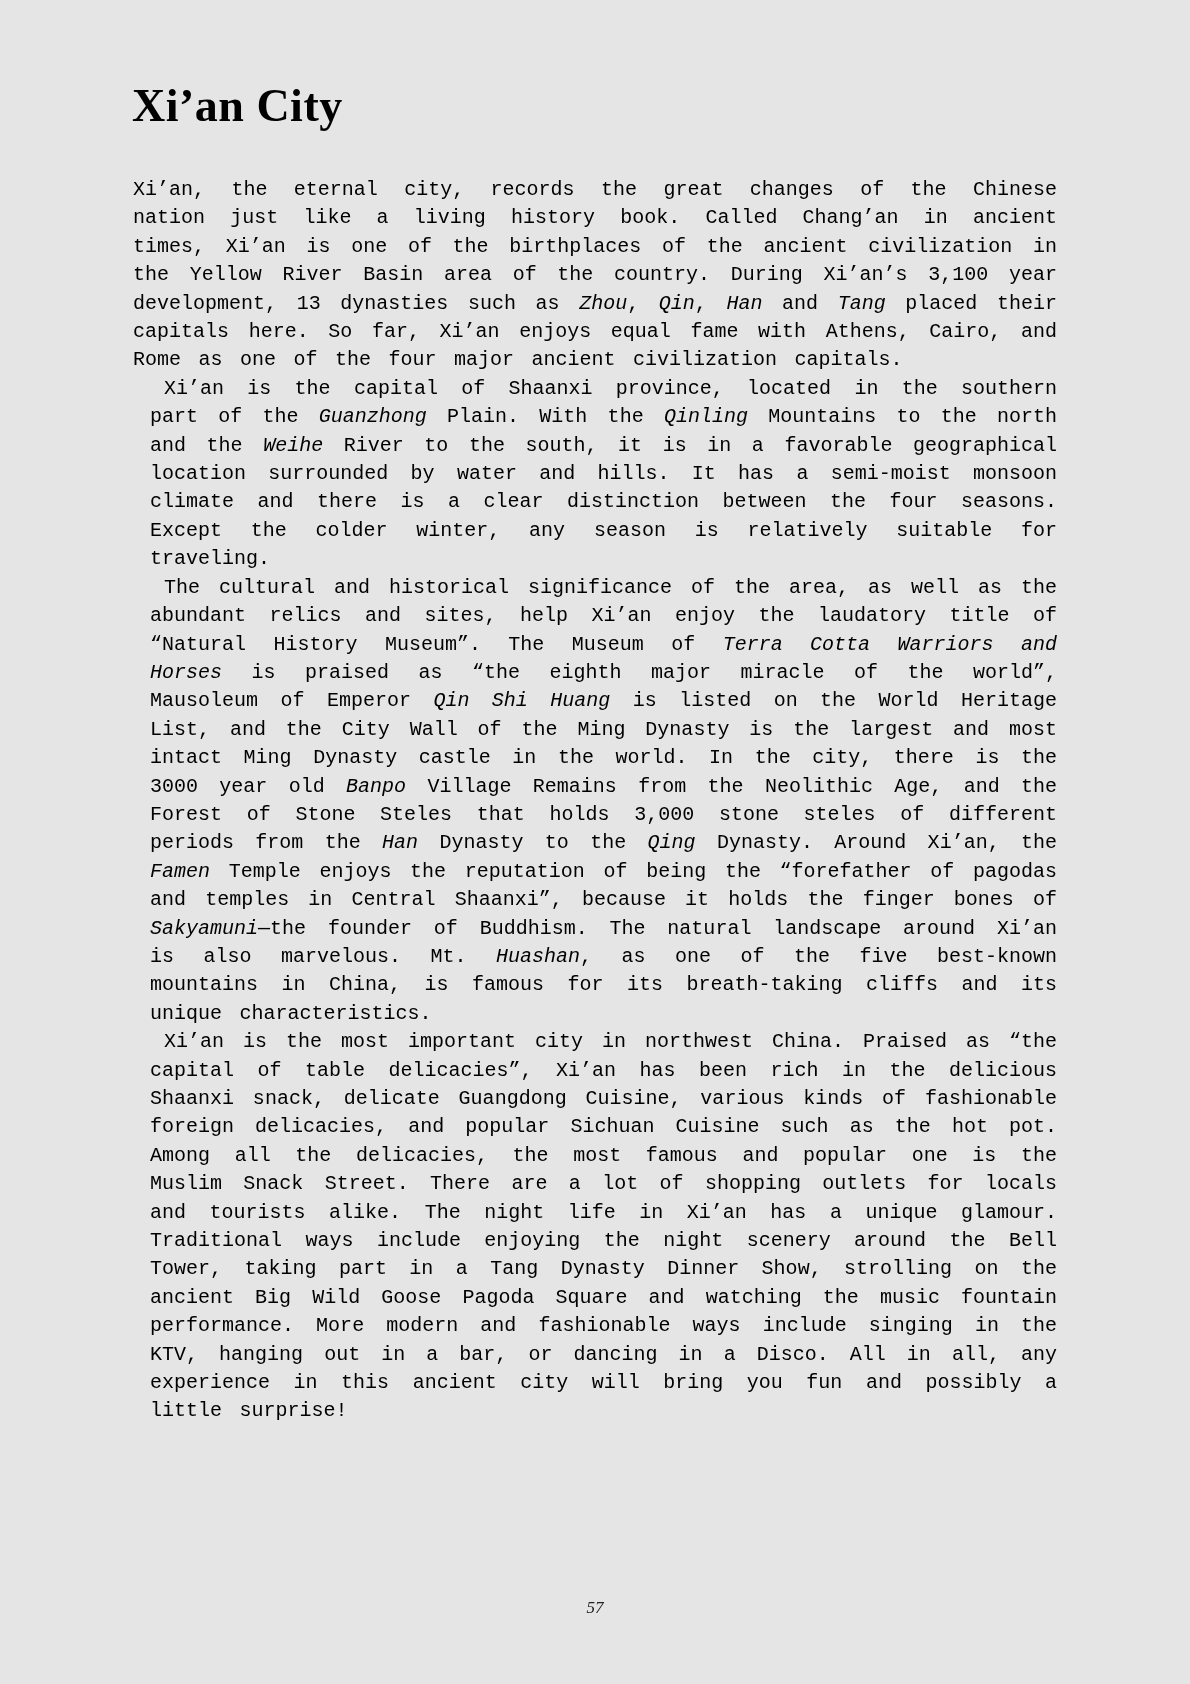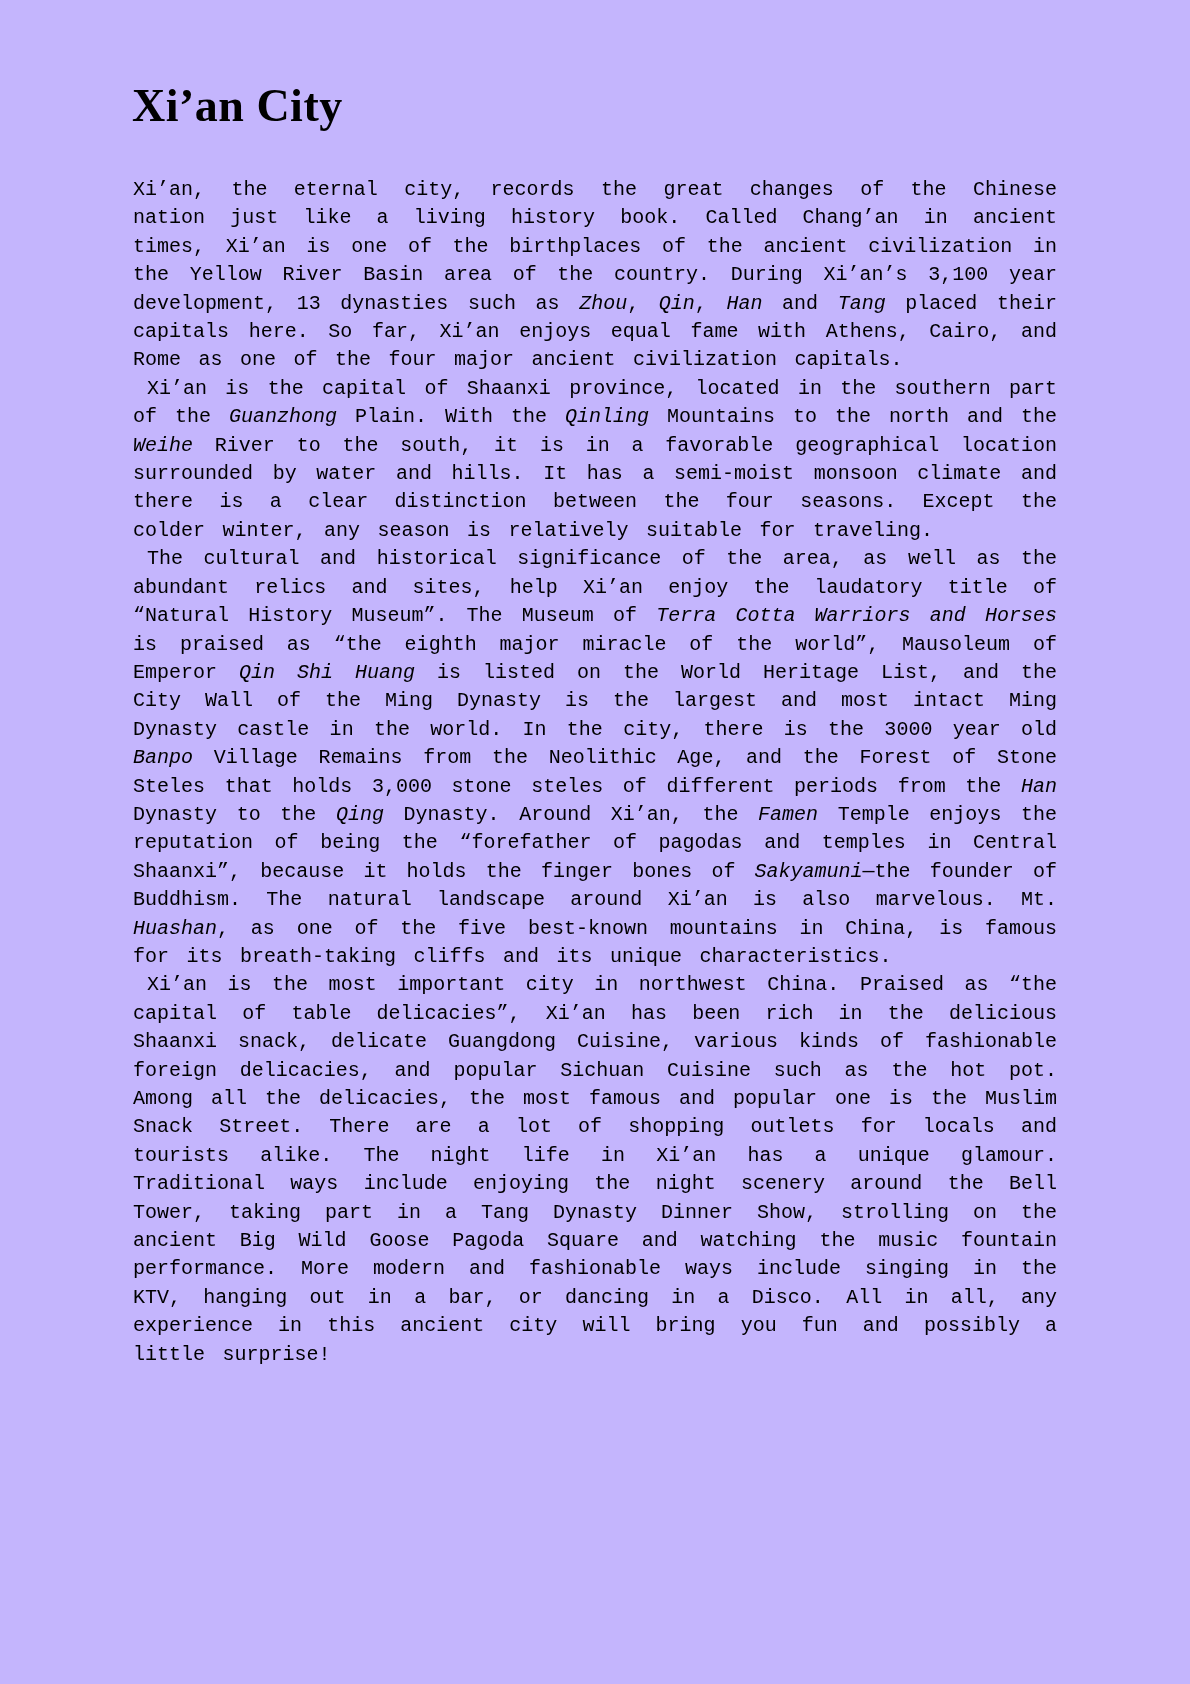--- a/index.html
+++ b/index.html
@@ -4,21 +4,21 @@
 <style>
   html, body {
     margin: 0;
     padding: 0;
     background: #ffffff;
   }
   .page {
     position: relative;
     width: 1190px;
     height: 1684px;
-    background: #c4b5fd;
+    background: #e5e5e5;
     overflow: hidden;
     font-family: "Liberation Serif", serif;
     color: #000000;
   }
   .page-title {
     position: absolute;
     left: 132px;
     top: 78px;
     margin: 0;
     font-size: 46px;
@@ -39,20 +39,21 @@
     word-spacing: 5.5px;
     color: #000000;
     font-family: Liberation Mono, monospace;
   }
   .article-body p {
     margin: 0;
     padding: 0;
   }
   .article-body p.indent {
     text-indent: 14px;
+    margin-left: 17px;
   }
   .article-body i {
     font-style: italic;
   }
   .page-number {
     position: absolute;
     left: 0;
     top: 1598px;
     width: 100%;
     text-align: center;
@@ -65,13 +66,14 @@
 <body>
 
 <div class="page">
   <h1 class="page-title">Xi’an City</h1>
   <section class="article-body">
       <p class=""><span>Xi’an, the eternal city, records the great changes of the Chinese nation just like a living history book. Called Chang’an in ancient times, Xi’an is one of the birthplaces of the ancient civilization in the Yellow River Basin area of the country. During Xi’an’s 3,100 year development, 13 dynasties such as </span><i>Zhou</i><span>, </span><i>Qin</i><span>, </span><i>Han</i><span> and </span><i>Tang</i><span> placed their capitals here. So far, Xi’an enjoys equal fame with Athens, Cairo, and Rome as one of the four major ancient civilization capitals.</span></p>
       <p class="indent"><span>Xi’an is the capital of Shaanxi province, located in the southern part of the </span><i>Guanzhong</i><span> Plain. With the </span><i>Qinling</i><span> Mountains to the north and the </span><i>Weihe</i><span> River to the south, it is in a favorable geographical location surrounded by water and hills. It has a semi-moist monsoon climate and there is a clear distinction between the four seasons. Except the colder winter, any season is relatively suitable for traveling.</span></p>
       <p class="indent"><span>The cultural and historical significance of the area, as well as the abundant relics and sites, help Xi’an enjoy the laudatory title of “Natural History Museum”. The Museum of </span><i>Terra Cotta Warriors and Horses</i><span> is praised as “the eighth major miracle of the world”, Mausoleum of Emperor </span><i>Qin Shi Huang</i><span> is listed on the World Heritage List, and the City Wall of the Ming Dynasty is the largest and most intact Ming Dynasty castle in the world. In the city, there is the 3000 year old </span><i>Banpo</i><span> Village Remains from the Neolithic Age, and the Forest of Stone Steles that holds 3,000 stone steles of different periods from the </span><i>Han</i><span> Dynasty to the </span><i>Qing</i><span> Dynasty. Around Xi’an, the </span><i>Famen</i><span> Temple enjoys the reputation of being the “forefather of pagodas and temples in Central Shaanxi”, because it holds the finger bones of </span><i>Sakyamuni</i><span>—the founder of Buddhism. The natural landscape around Xi’an is also marvelous. Mt. </span><i>Huashan</i><span>, as one of the five best-known mountains in China, is famous for its breath-taking cliffs and its unique characteristics.</span></p>
       <p class="indent"><span>Xi’an is the most important city in northwest China. Praised as “the capital of table delicacies”, Xi’an has been rich in the delicious Shaanxi snack, delicate Guangdong Cuisine, various kinds of fashionable foreign delicacies, and popular Sichuan Cuisine such as the hot pot. Among all the delicacies, the most famous and popular one is the Muslim Snack Street. There are a lot of shopping outlets for locals and tourists alike. The night life in Xi’an has a unique glamour. Traditional ways include enjoying the night scenery around the Bell Tower, taking part in a Tang Dynasty Dinner Show, strolling on the ancient Big Wild Goose Pagoda Square and watching the music fountain performance. More modern and fashionable ways include singing in the KTV, hanging out in a bar, or dancing in a Disco. All in all, any experience in this ancient city will bring you fun and possibly a little surprise!</span></p>
     </section>
+  <div class="page-number">57</div>
 </div>
 
 </body></html>

